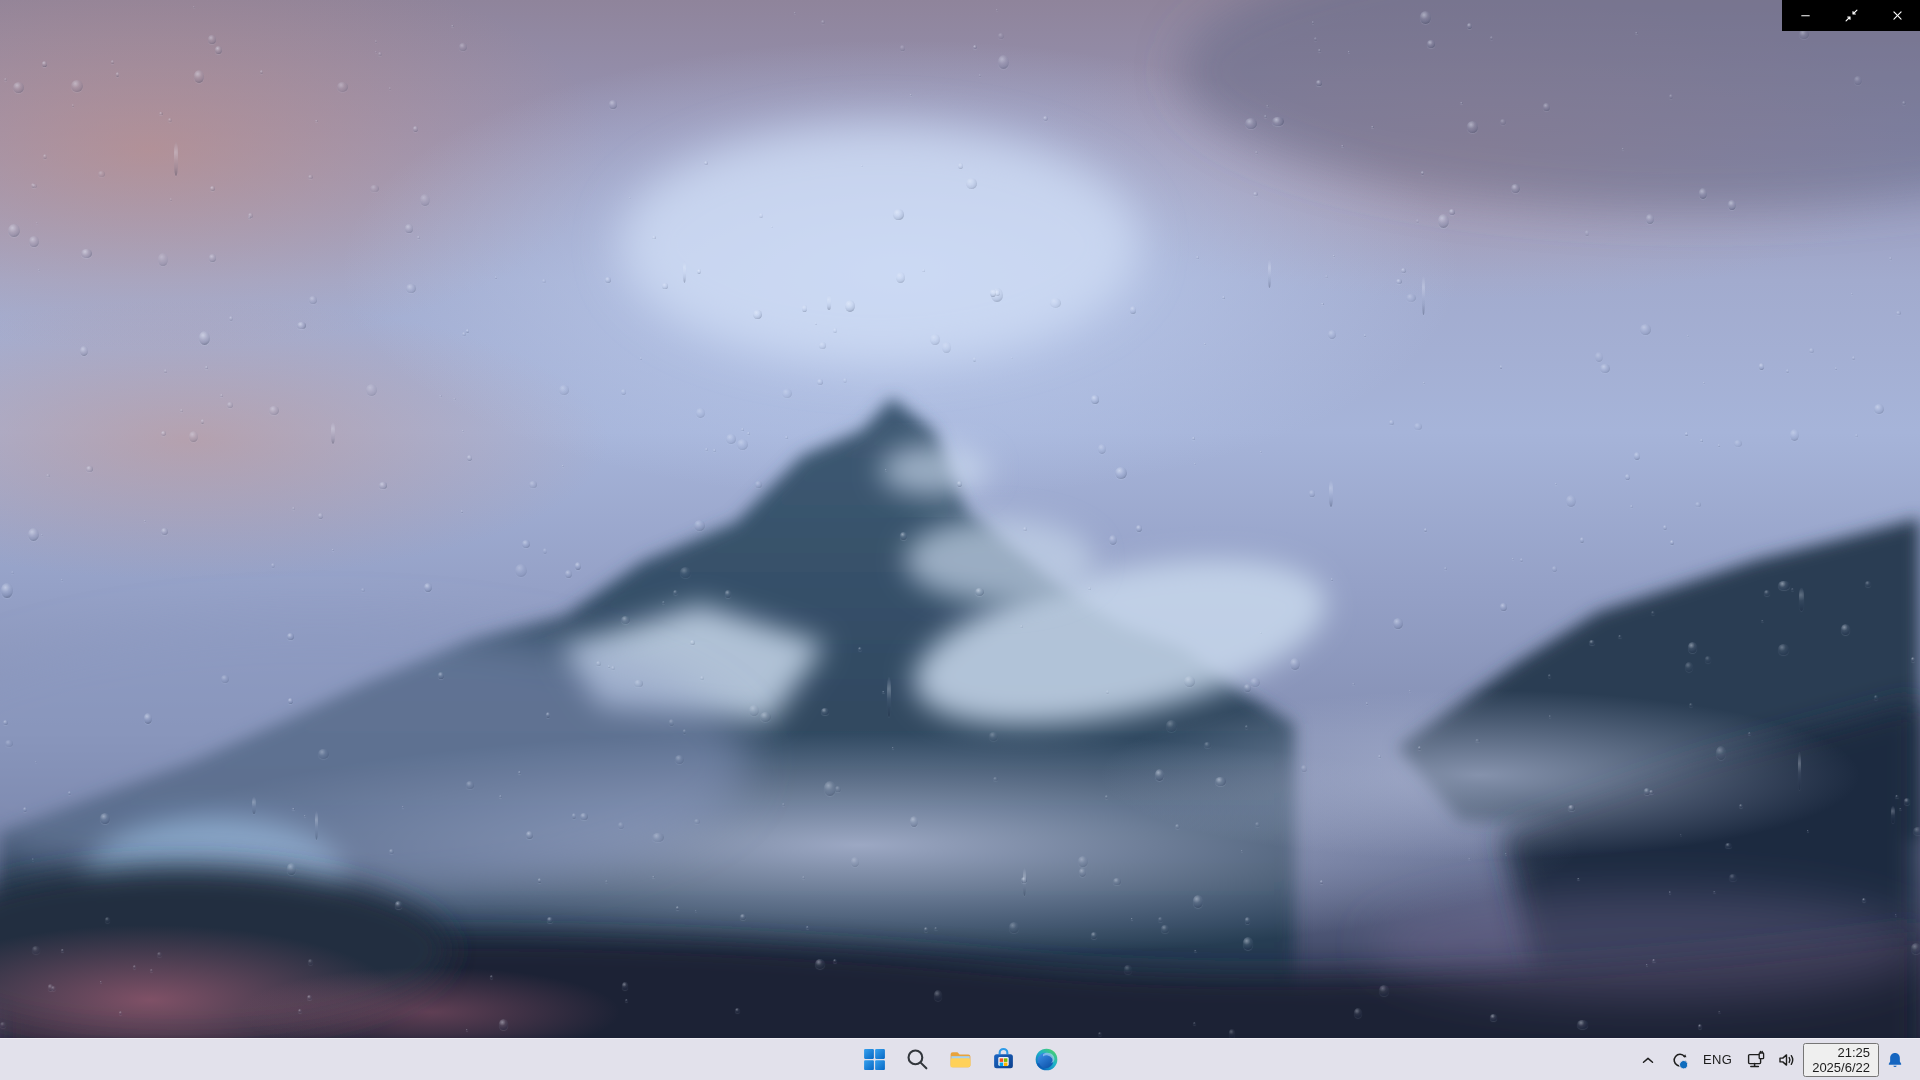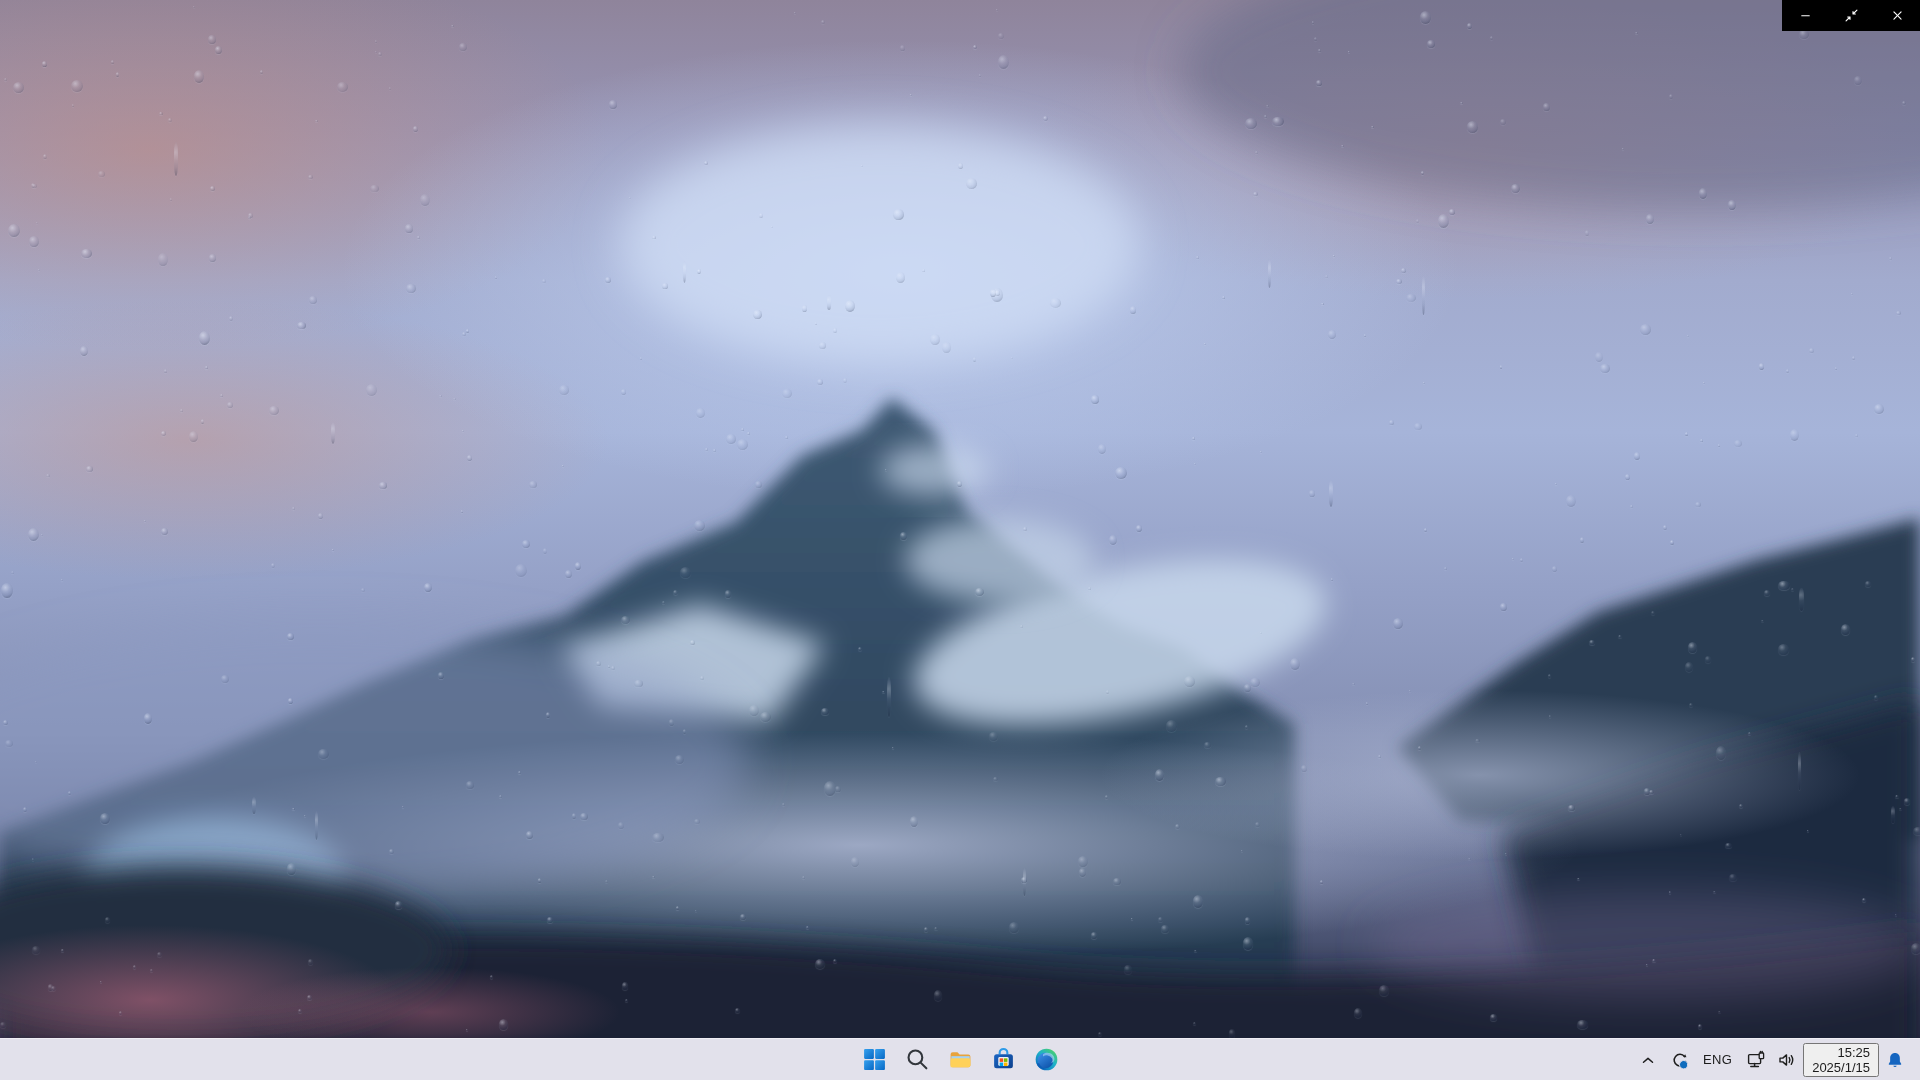--- a/index.html
+++ b/index.html
@@ -686,22 +686,22 @@
         </svg>
       </button>
       <button class="tray-btn">
         <svg viewBox="0 0 20 20">
           <path d="M3 8.1 h2.8 l3.7-3.2 v10.2 L5.8 11.9 H3 z" fill="none" stroke-width="1.4"></path>
           <path d="M12.2 7.6 a4.6 4.6 0 0 1 0 4.8" fill="none" stroke-width="1.4"></path>
           <path d="M14.3 5.7 a7.8 7.8 0 0 1 0 8.6" fill="none" stroke-width="1.4"></path>
         </svg>
       </button>
       <button class="tray-clock">
-        <span>15:25</span>
-        <span>2025/1/15</span>
+        <span>21:25</span>
+        <span>2025/6/22</span>
       </button>
       <button class="tray-btn">
         <svg viewBox="0 0 20 20">
           <path d="M10 3.1 c-2.95 0-4.85 2.15-4.85 5.05 v3.35 l-1.3 2.2 c-.27.46.03 1 .58 1 h11.14 c.55 0 .85-.54.58-1 l-1.3-2.2 V8.15 c0-2.9-1.9-5.05-4.85-5.05 z" fill="#1565c0" stroke="none"></path>
           <path d="M8.3 15.7 a1.75 1.75 0 0 0 3.4 0 z" fill="#1565c0" stroke="none"></path>
         </svg>
       </button>
     </div>
   </div>
 </div>

